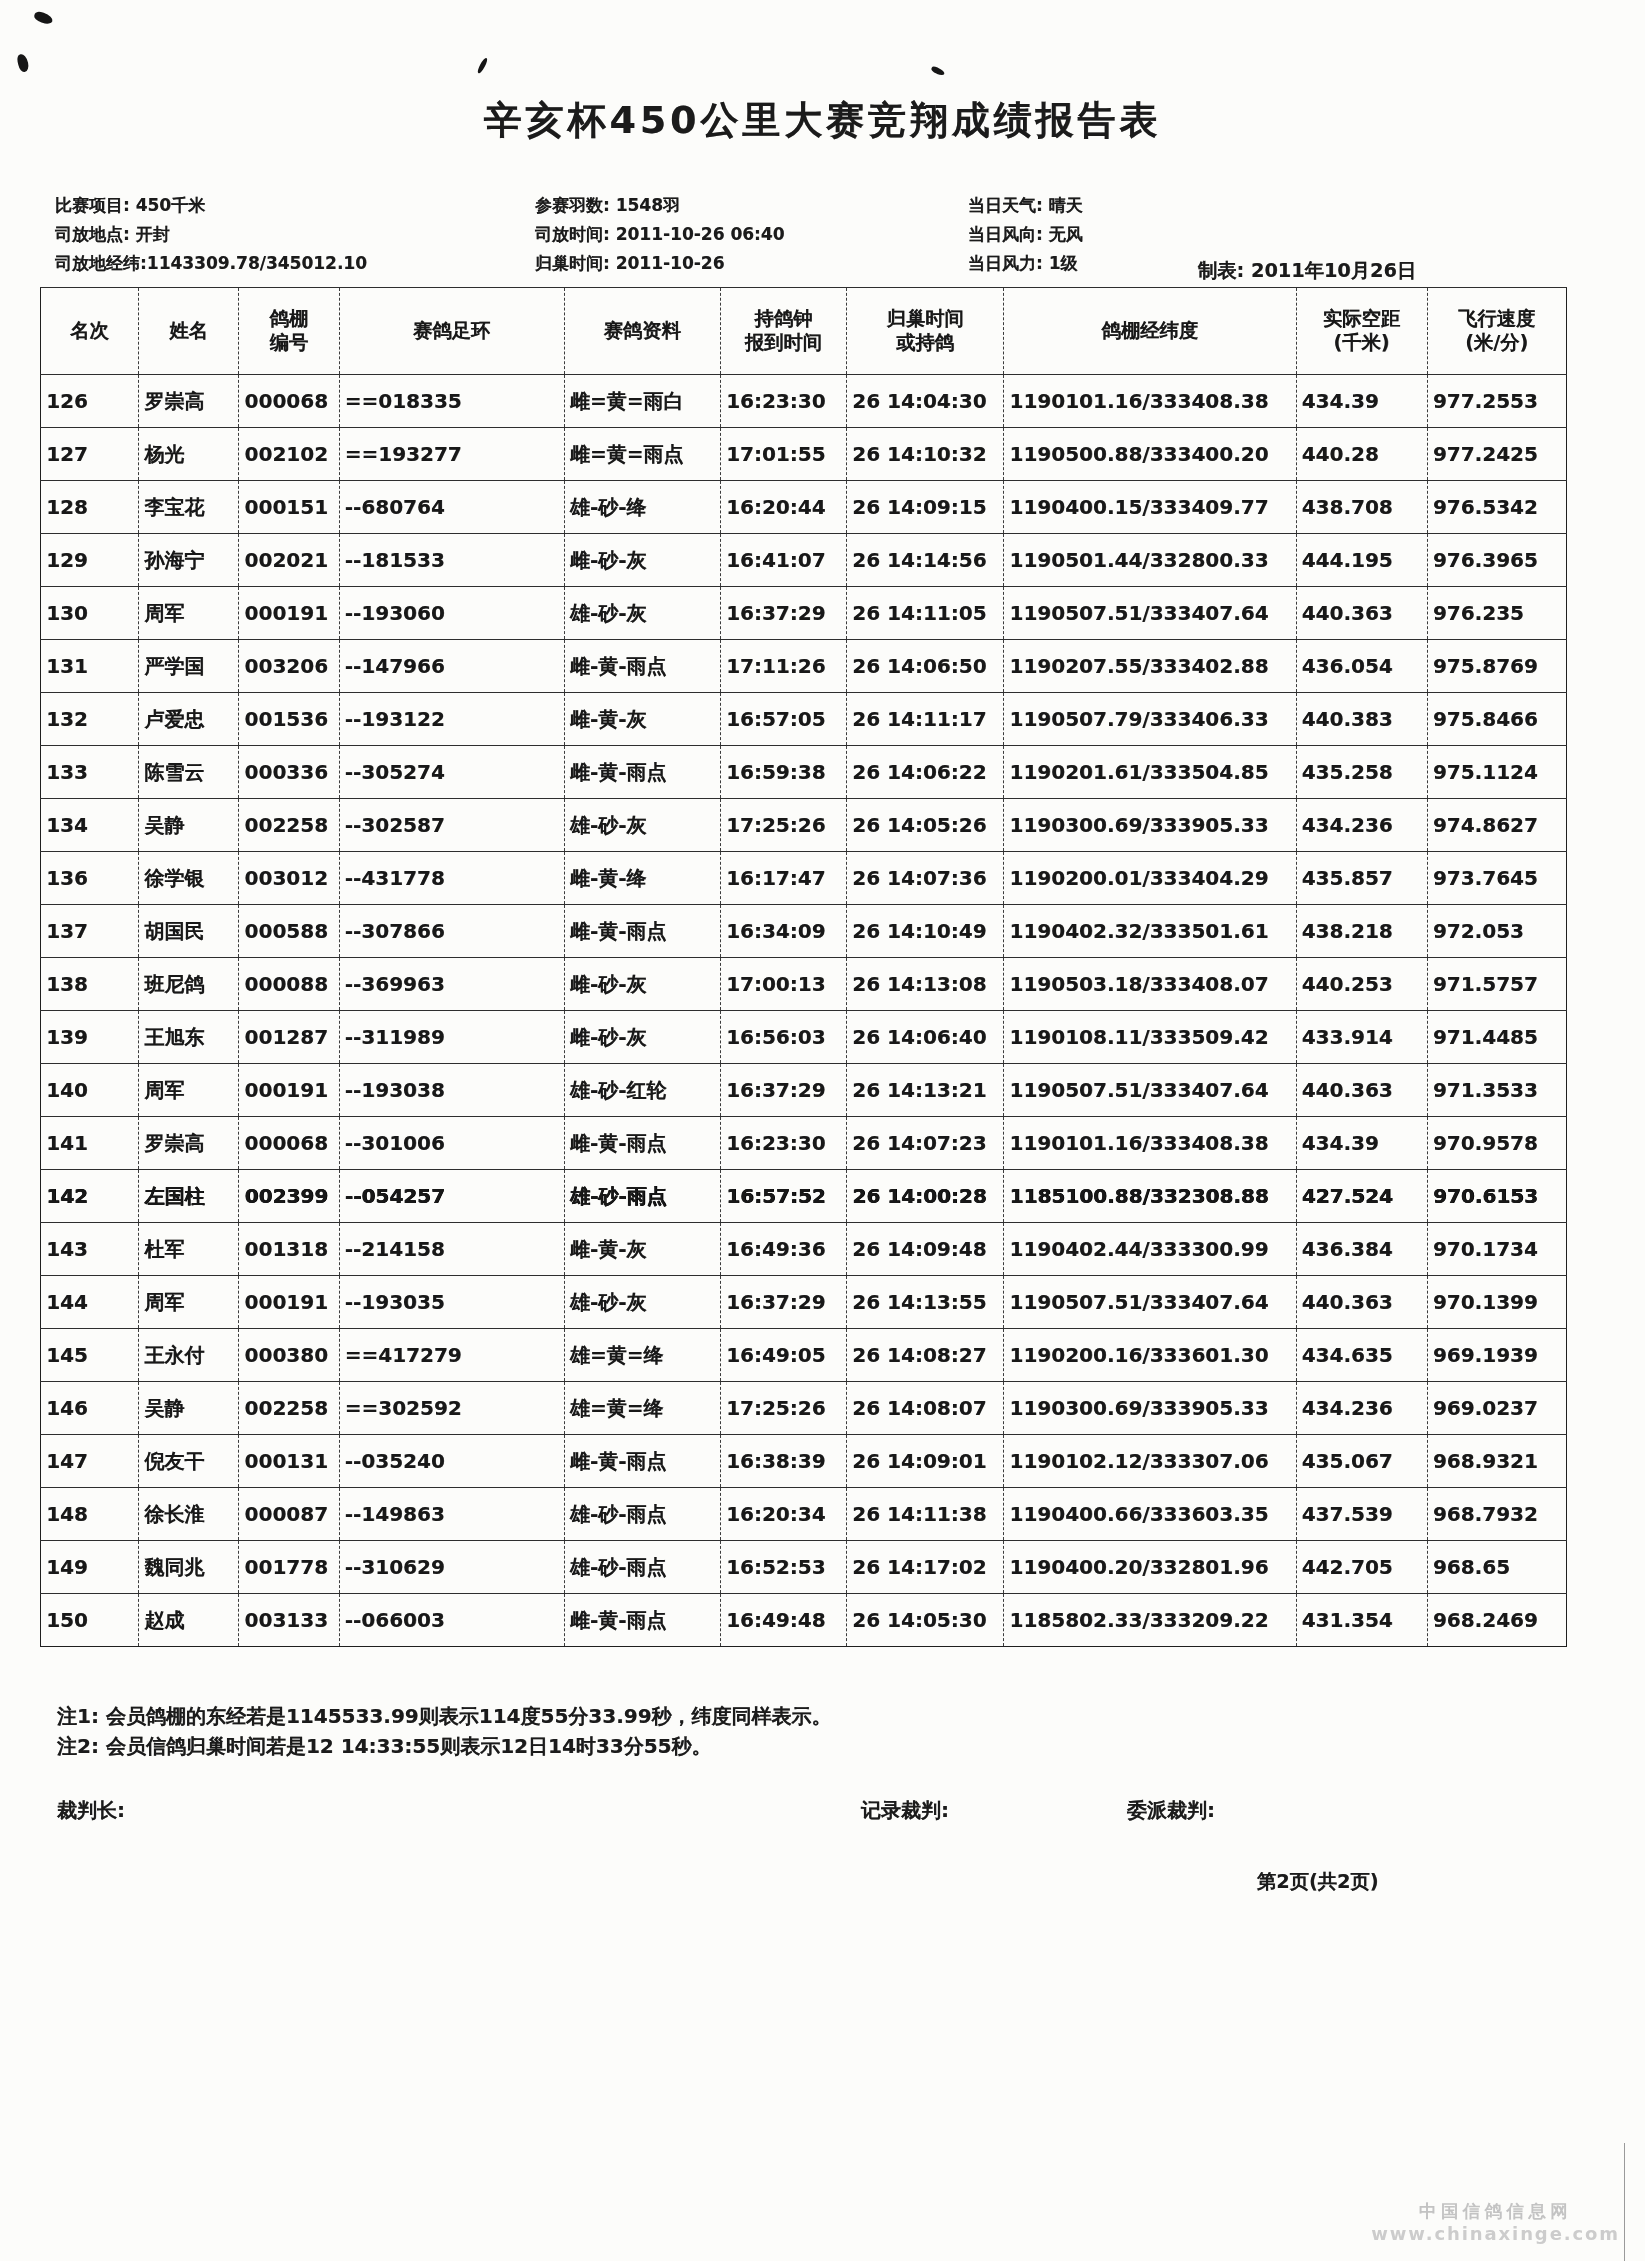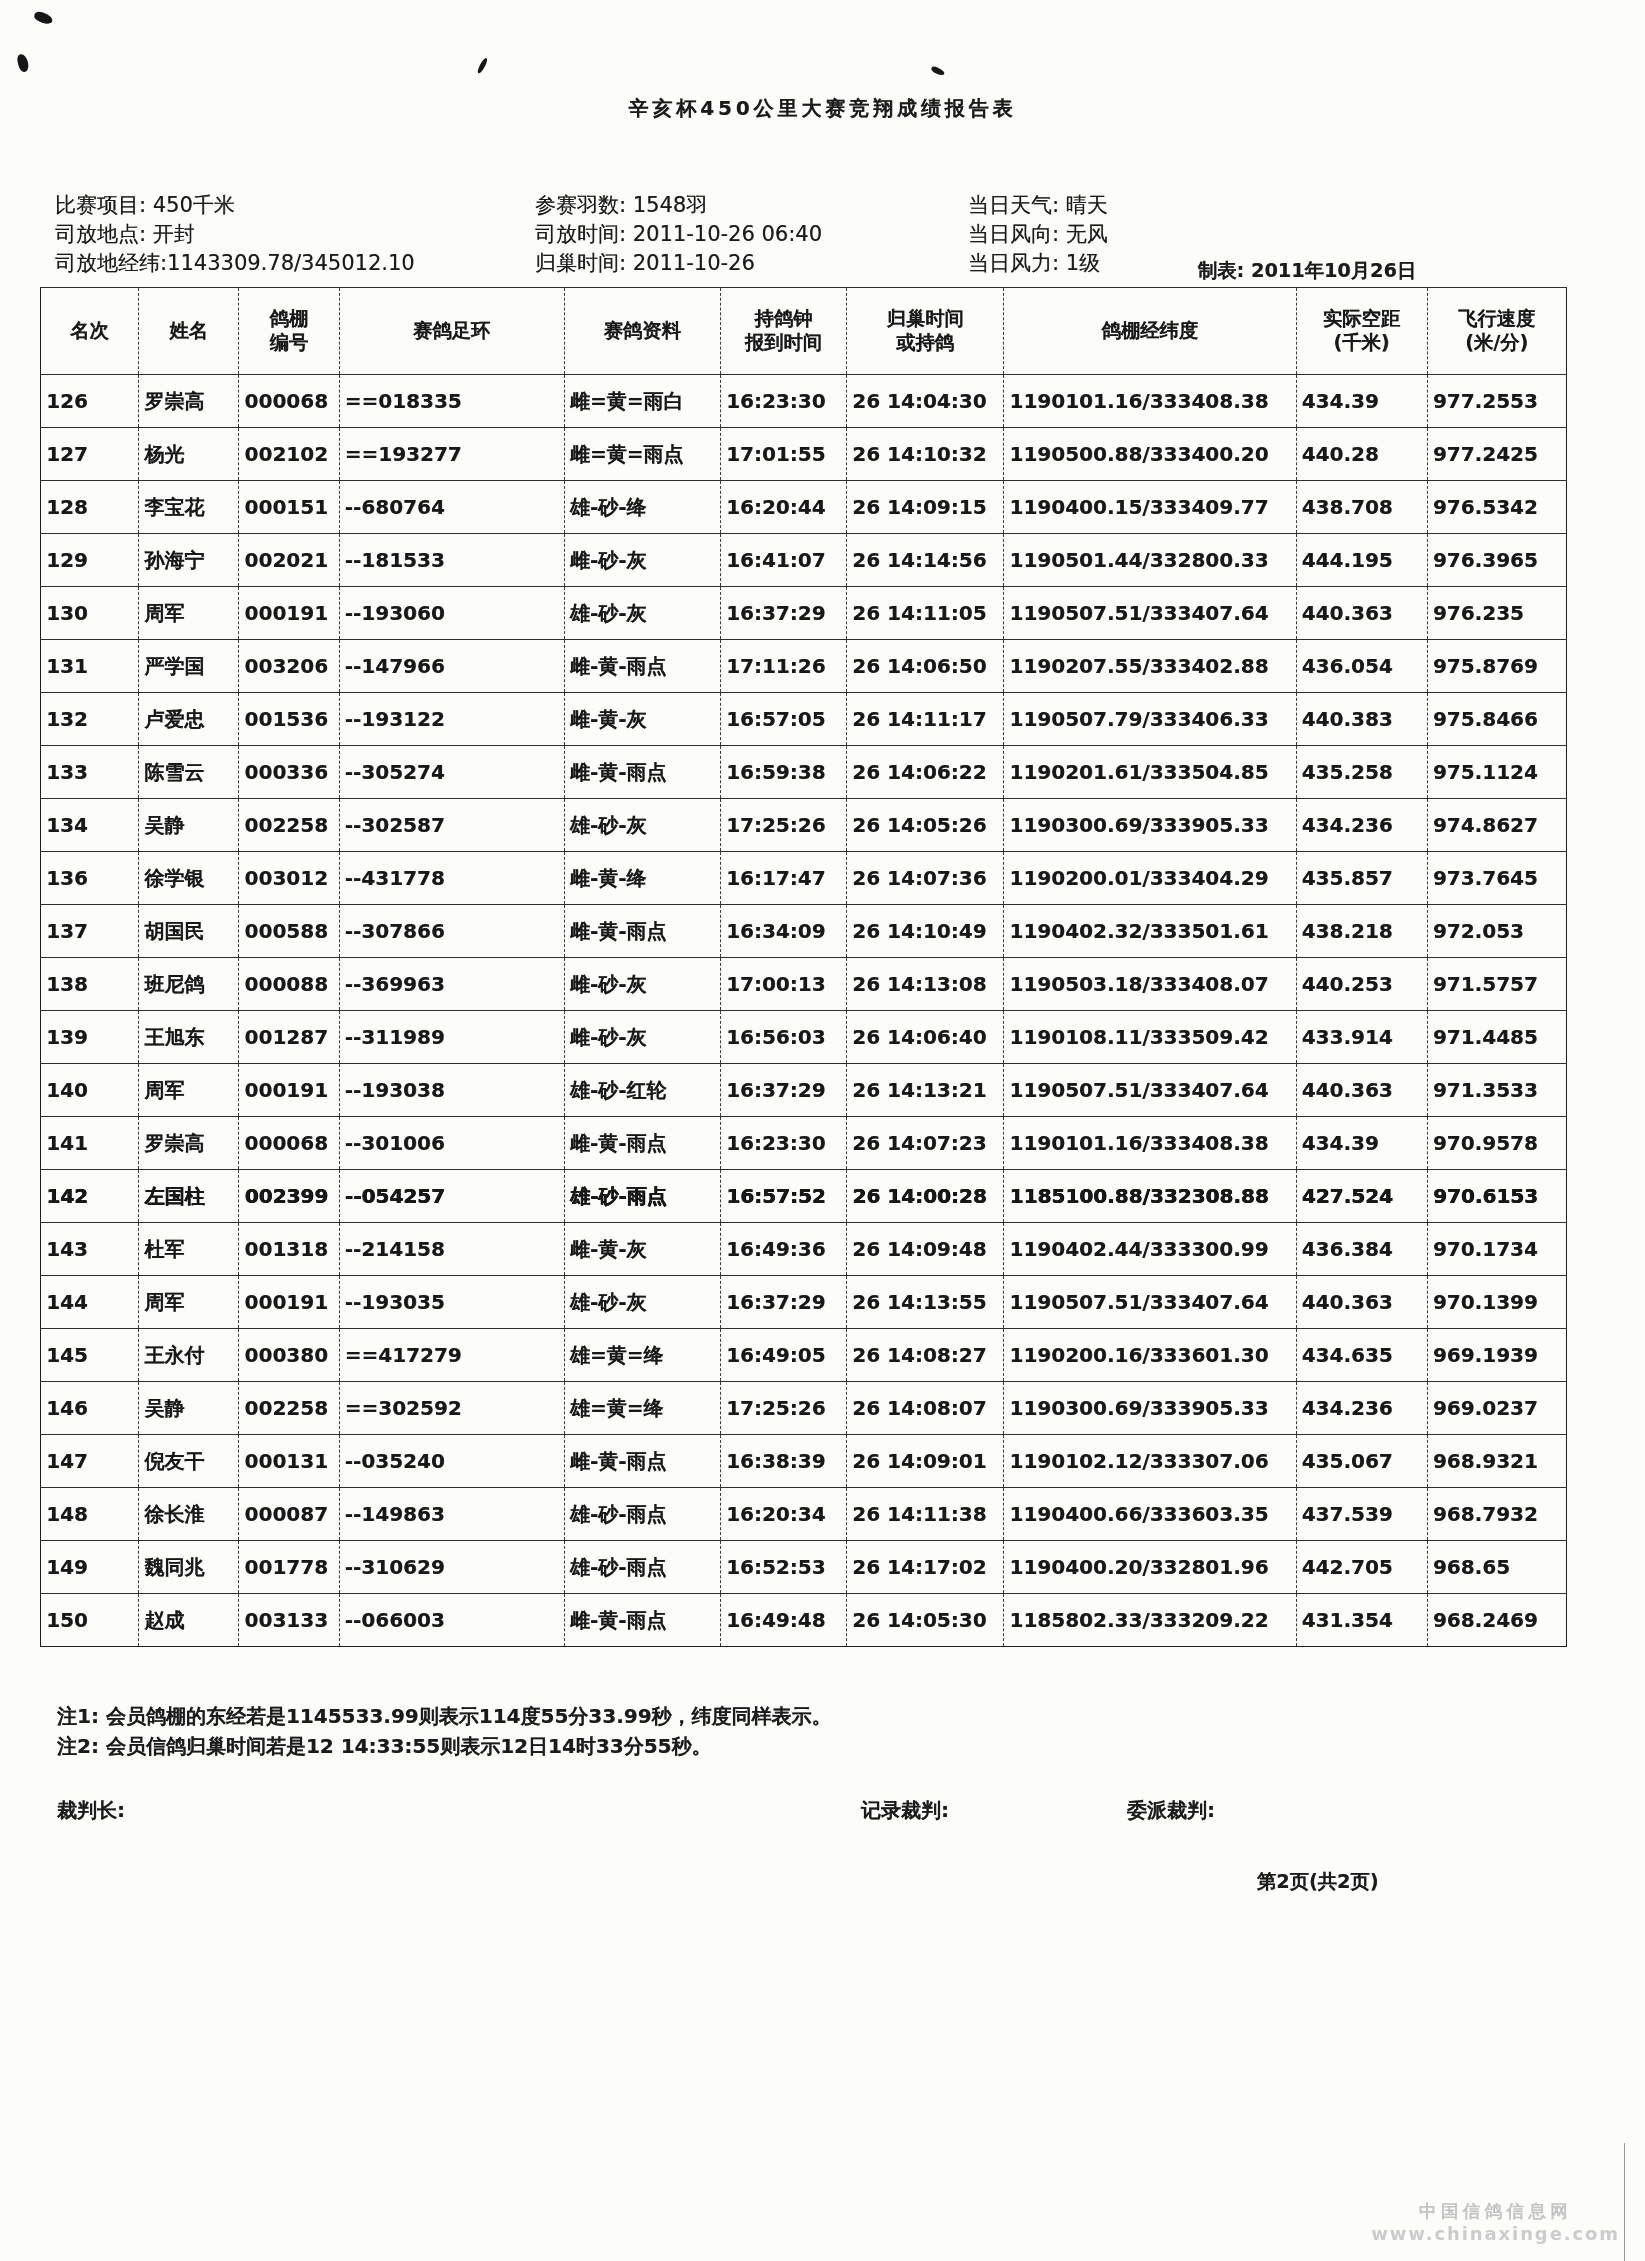--- a/index.html
+++ b/index.html
@@ -7,25 +7,25 @@
     position:relative;
     width:1645px;height:2261px;
     background:#fcfcfa;
     font-family:"DejaVu Sans","Liberation Sans",sans-serif;
     color:#1b1b1b;
     overflow:hidden;
   }
   .ink{ text-shadow:0.3px 0.3px 0.4px rgba(0,0,0,.5); }
   .title{
     position:absolute; left:0; top:95px; width:100%;
-    text-align:center; font-size:20px; font-weight:bold;
+    text-align:center; font-size:38px; font-weight:bold;
     letter-spacing:3.9px;
   }
   
-  .meta{ position:absolute; top:191px; font-size:21px; font-weight:normal; line-height:29px; white-space:nowrap;}
+  .meta{ position:absolute; top:191px; font-size:17px; font-weight:bold; line-height:29px; white-space:nowrap;}
   .meta.m1{ left:55px; }
   .meta.m2{ left:535px; }
   .meta.m3{ left:968px; }
   .made-by{ position:absolute; left:1198px; top:248px; font-size:19.3px; font-weight:bold; white-space:nowrap;margin-top:9px;}
   
   table.report{
     position:absolute; left:40px; top:287px;
     border-collapse:collapse; table-layout:fixed;
     border:1.9px solid #1f1f1f;
     background:transparent;

